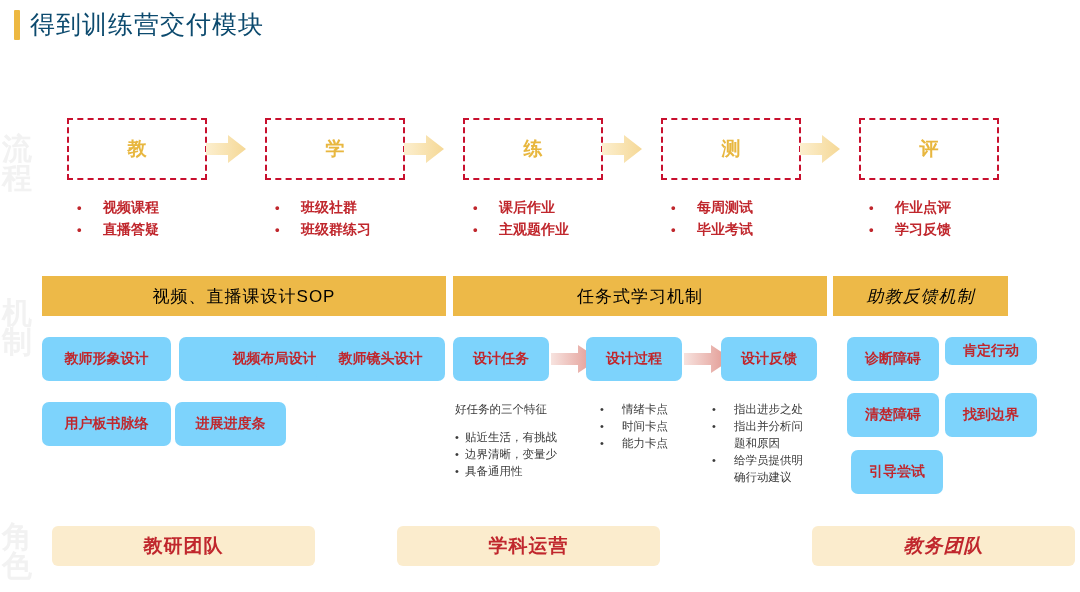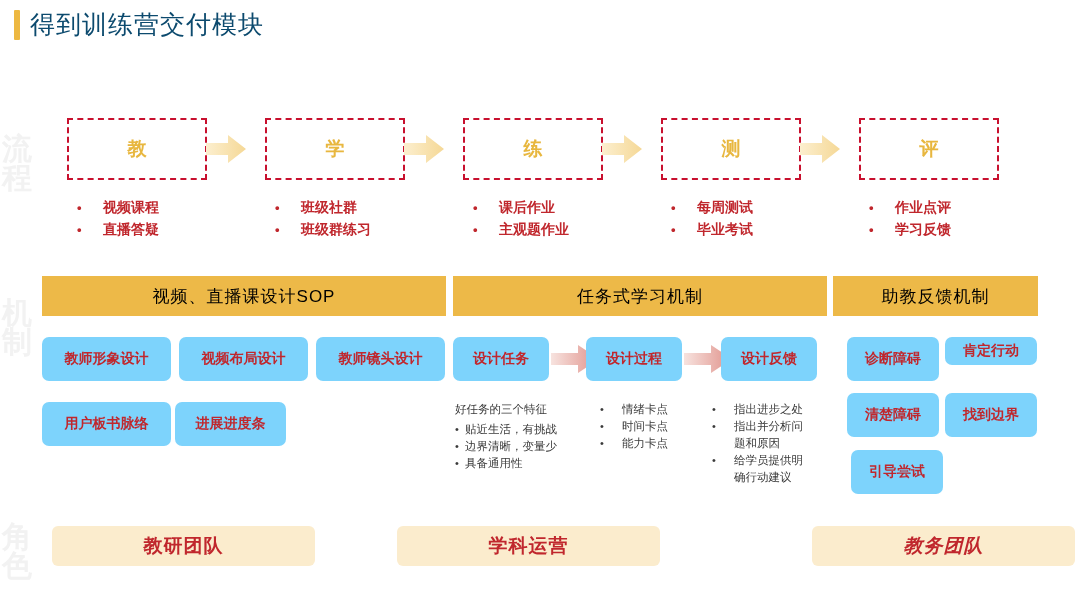--- a/index.html
+++ b/index.html
@@ -143,21 +143,21 @@
     height: 30px;
   }
 
   
   .detail {
     position: absolute;
     font-size: 11.5px;
     color: #3a3a3a;
     line-height: 1.48;
   }
-  .detail .head { margin-bottom: 3px; font-family: Liberation Mono, monospace; }
+  .detail .head { margin-bottom: 11px; font-family: Liberation Mono, monospace; }
   .detail .li {
     display: flex;
     align-items: flex-start;
   }
   .detail .li .d {
     flex: 0 0 auto;
     width: 10px;
     font-size: 11px;
     line-height: 1.48;
   }
@@ -325,21 +325,21 @@
     </div>
 
   </div>
 
   <div class="mech-header" style="left:42px; top:276px; width:404px;">
     <span>视频、直播课设计SOP</span>
   </div>
   <div class="chip" style="left:42px; top:337px; width:129px; height:44px;">
     <span>教师形象设计</span>
   </div>
-  <div class="chip" style="left:179px; top:337px; width:129px; height:44px;">
+  <div class="chip" style="left:179px; top:337px; width:129px; height:44px;padding-left:31px;">
     <span>视频布局设计</span>
   </div>
   <div class="chip" style="left:316px; top:337px; width:129px; height:44px;">
     <span>教师镜头设计</span>
   </div>
   <div class="chip" style="left:42px; top:402px; width:129px; height:44px;">
     <span>用户板书脉络</span>
   </div>
   <div class="chip" style="left:164px; top:402px; width:111px; height:44px;margin-left:11px;">
     <span>进展进度条</span>
@@ -418,21 +418,21 @@
     <div class="li">
         <span class="d">•</span>
         <span class="t">指出并分析问题和原因</span>
       </div>
     <div class="li">
         <span class="d">•</span>
         <span class="t">给学员提供明确行动建议</span>
       </div>
   </div>
 
-  <div class="mech-header" style="left:833px; top:276px; width:205px;">
+  <div class="mech-header" style="left:833px; top:276px; width:175px;font-style:italic;">
     <span>助教反馈机制</span>
   </div>
   <div class="chip" style="left:847px; top:337px; width:92px; height:44px;">
     <span>诊断障碍</span>
   </div>
   <div class="chip" style="left:945px; top:337px; width:92px; height:28px;">
     <span>肯定行动</span>
   </div>
   <div class="chip" style="left:847px; top:393px; width:92px; height:44px;">
     <span>清楚障碍</span>

